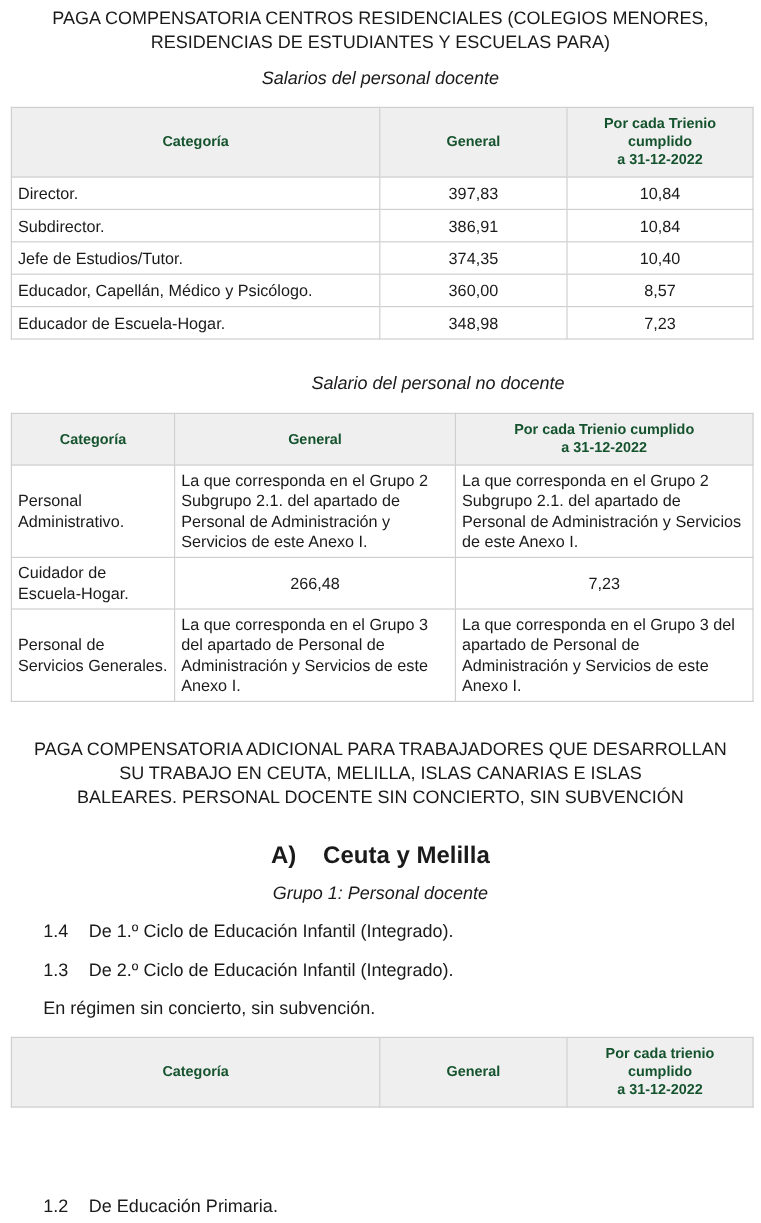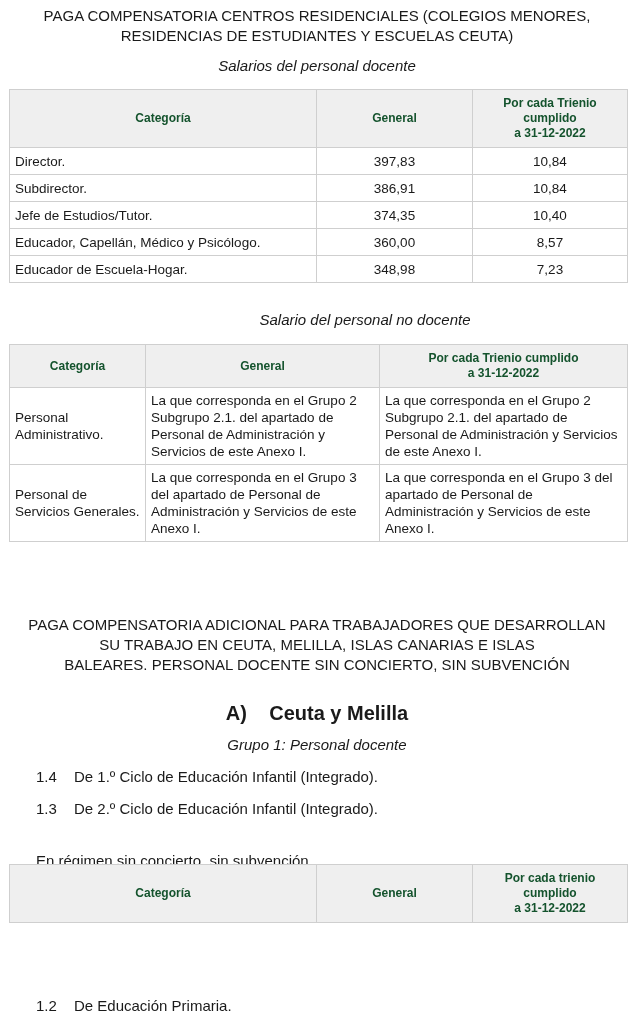--- a/index.html
+++ b/index.html
@@ -34,21 +34,21 @@
   .para {
     position: absolute; font-size: 15px; line-height: 20px;
   }
   .para .num-label { display: inline-block; width: 38px; }
 </style>
 </head>
 <body>
 
 <div class="title" style="top:6px;">
   <div>PAGA COMPENSATORIA CENTROS RESIDENCIALES (COLEGIOS MENORES,</div>
-  <div>RESIDENCIAS DE ESTUDIANTES Y ESCUELAS CEUTA)</div>
+  <div>RESIDENCIAS DE ESTUDIANTES Y ESCUELAS PARA)</div>
 </div>
 
 <div class="subtitle" style="top:56px;">Salarios del personal docente</div>
 
 <table style="top:89px;">
   <colgroup>
       <col style="width:307px">
       <col style="width:156px">
       <col style="width:155px">
     </colgroup>
@@ -109,20 +109,25 @@
         <div>a 31-12-2022</div>
       </th>
     </tr>
   </thead>
   <tbody>
     <tr style="height:77px;">
       <td>Personal Administrativo.</td>
       <td>La que corresponda en el Grupo 2 Subgrupo 2.1. del apartado de Personal de Administración y Servicios de este Anexo I.</td>
       <td>La que corresponda en el Grupo 2 Subgrupo 2.1. del apartado de Personal de Administración y Servicios de este Anexo I.</td>
     </tr>
+    <tr style="height:43px;">
+      <td>Cuidador de Escuela-Hogar.</td>
+      <td class="num">266,48</td>
+      <td class="num">7,23</td>
+    </tr>
     <tr style="height:77px;">
       <td>Personal de Servicios Generales.</td>
       <td>La que corresponda en el Grupo 3 del apartado de Personal de Administración y Servicios de este Anexo I.</td>
       <td>La que corresponda en el Grupo 3 del apartado de Personal de Administración y Servicios de este Anexo I.</td>
     </tr>
   </tbody>
 </table>
 
 <div class="title" style="top:615px;">
   <div>PAGA COMPENSATORIA ADICIONAL PARA TRABAJADORES QUE DESARROLLAN</div>
@@ -135,21 +140,21 @@
 </div>
 
 <div class="subtitle" style="top:735px;">Grupo 1: Personal docente</div>
 
 <div class="para" style="top:767px; left:36px;">
   <span class="num-label">1.4</span><span>De 1.º Ciclo de Educación Infantil (Integrado).</span>
 </div>
 <div class="para" style="top:799px; left:36px;">
   <span class="num-label">1.3</span><span>De 2.º Ciclo de Educación Infantil (Integrado).</span>
 </div>
-<div class="para" style="top:831px; left:36px;margin-top:20px;">En régimen sin concierto, sin subvención.</div>
+<div class="para" style="top:831px; left:36px;">En régimen sin concierto, sin subvención.</div>
 
 <table style="top:864px;">
   <colgroup>
       <col style="width:307px">
       <col style="width:156px">
       <col style="width:155px">
     </colgroup>
   <thead>
     <tr style="height:58px;">
       <th>Categoría</th>

